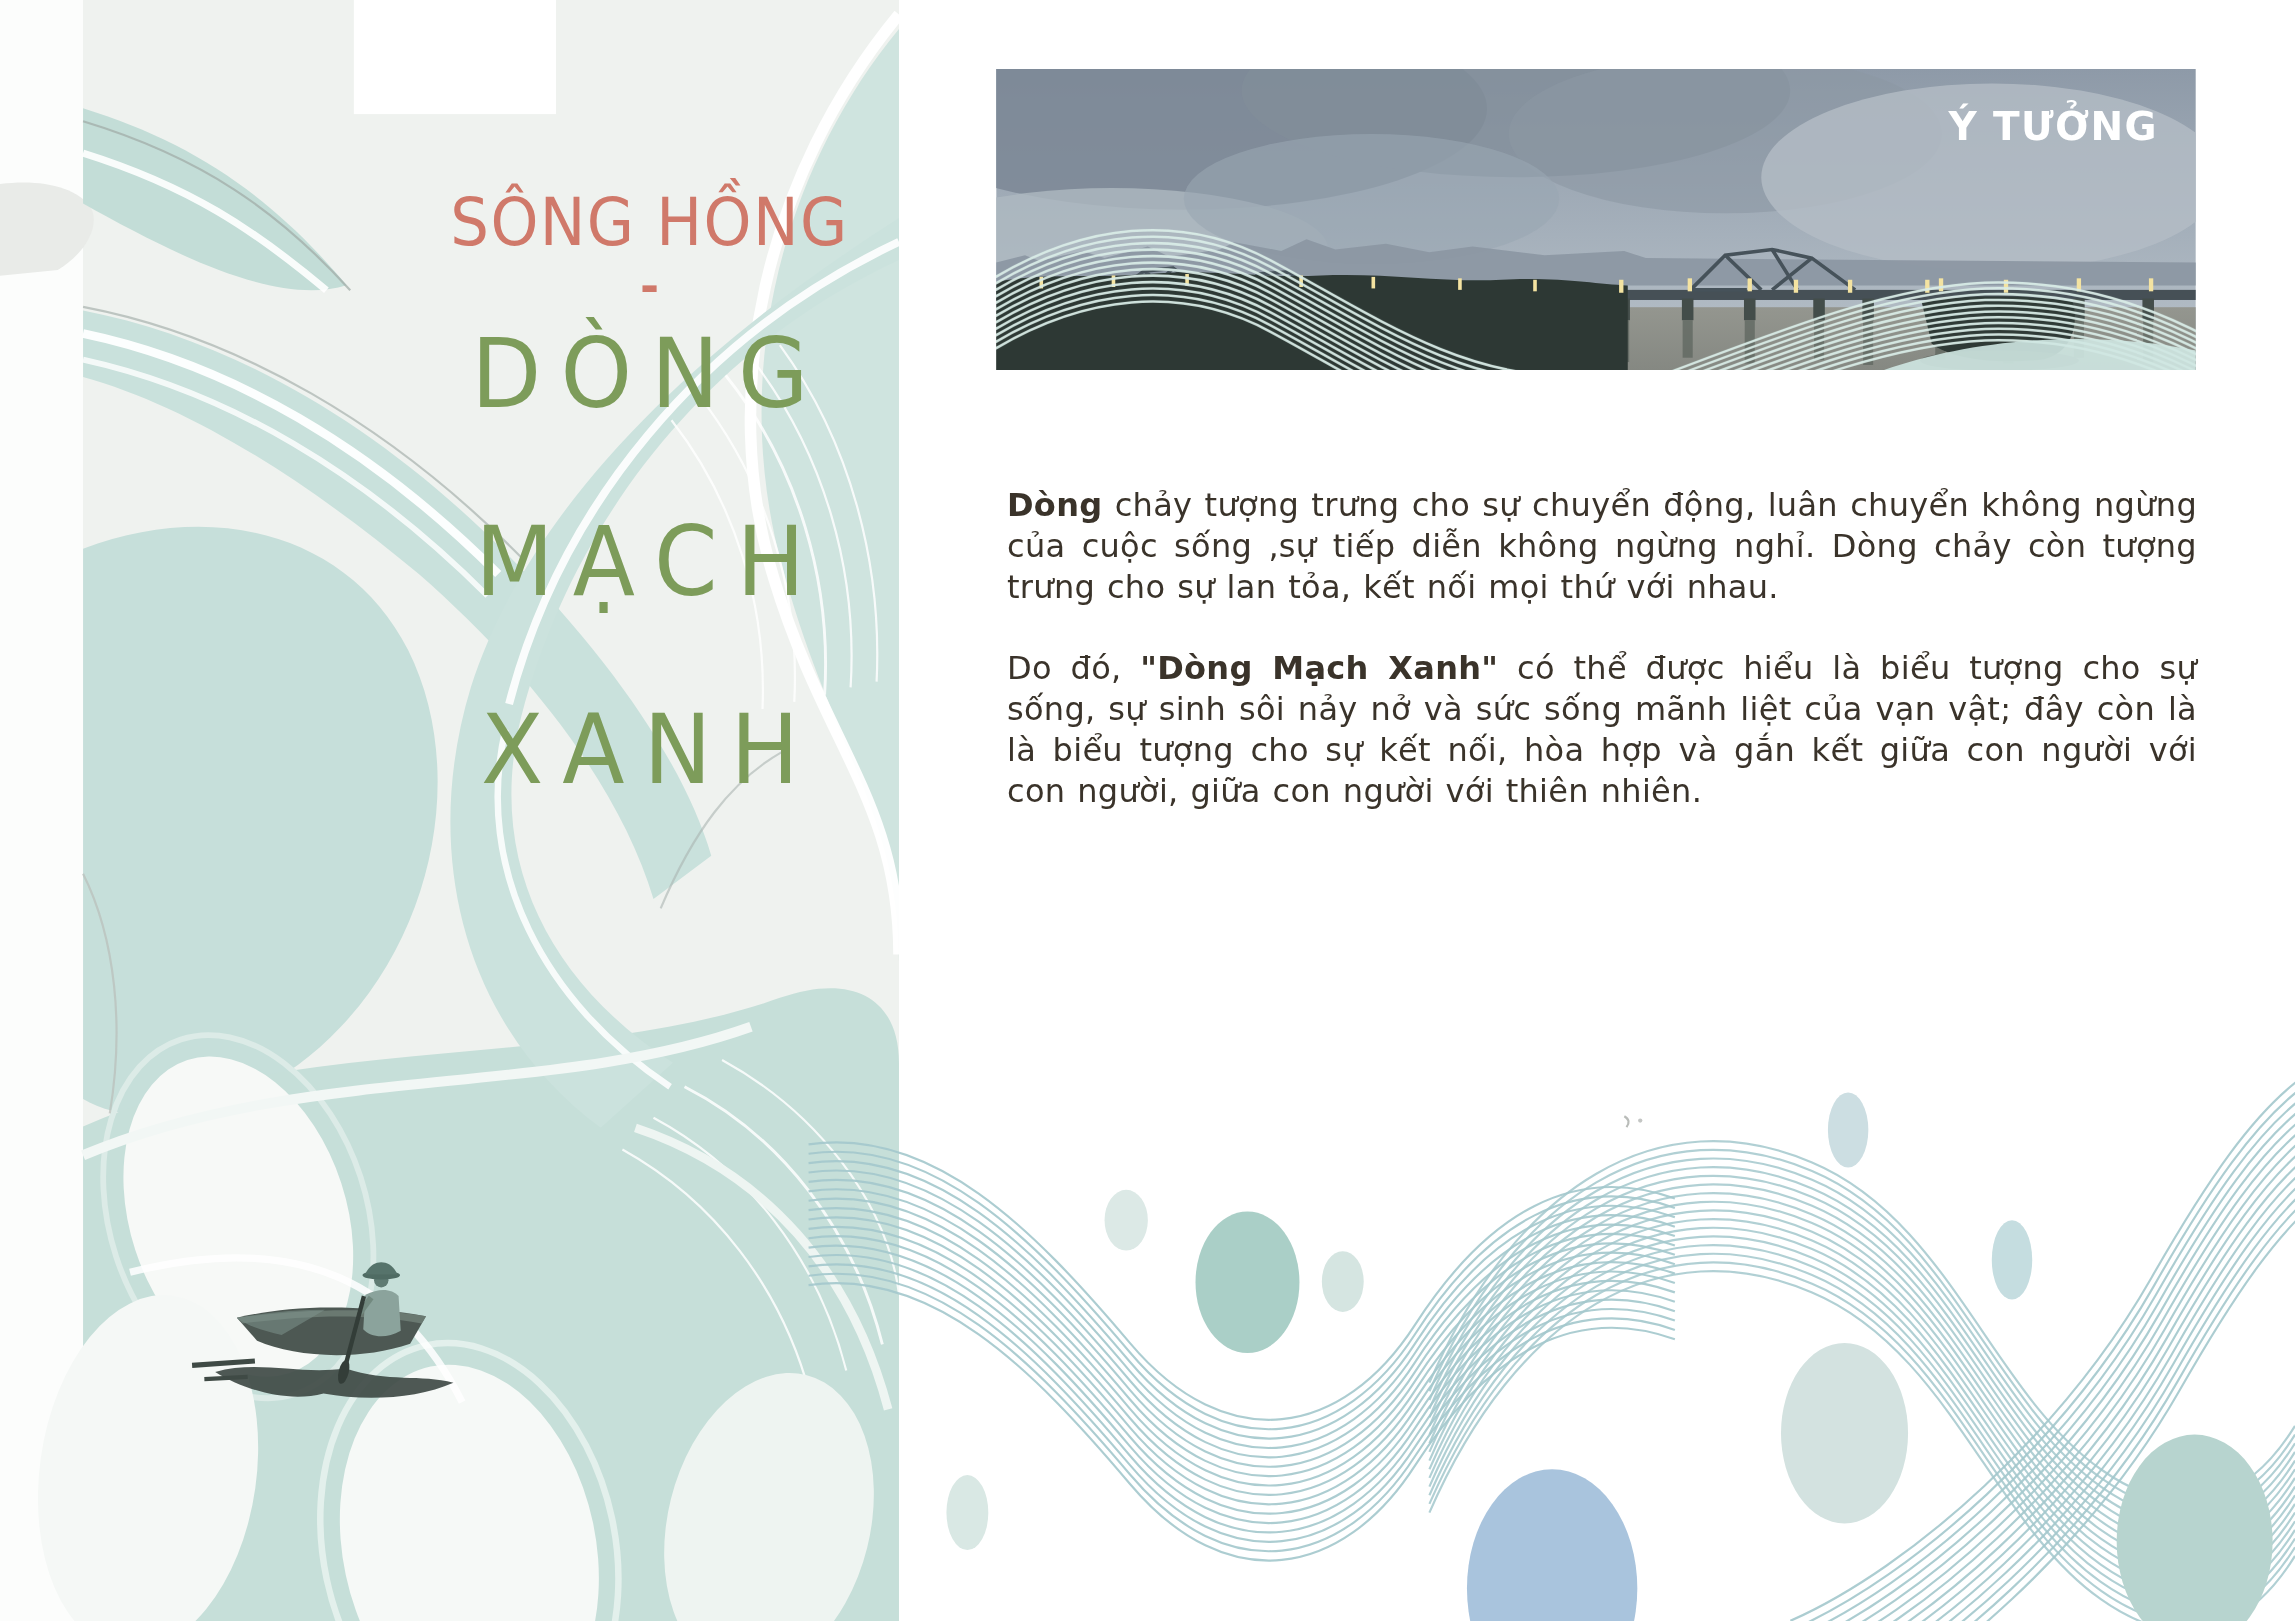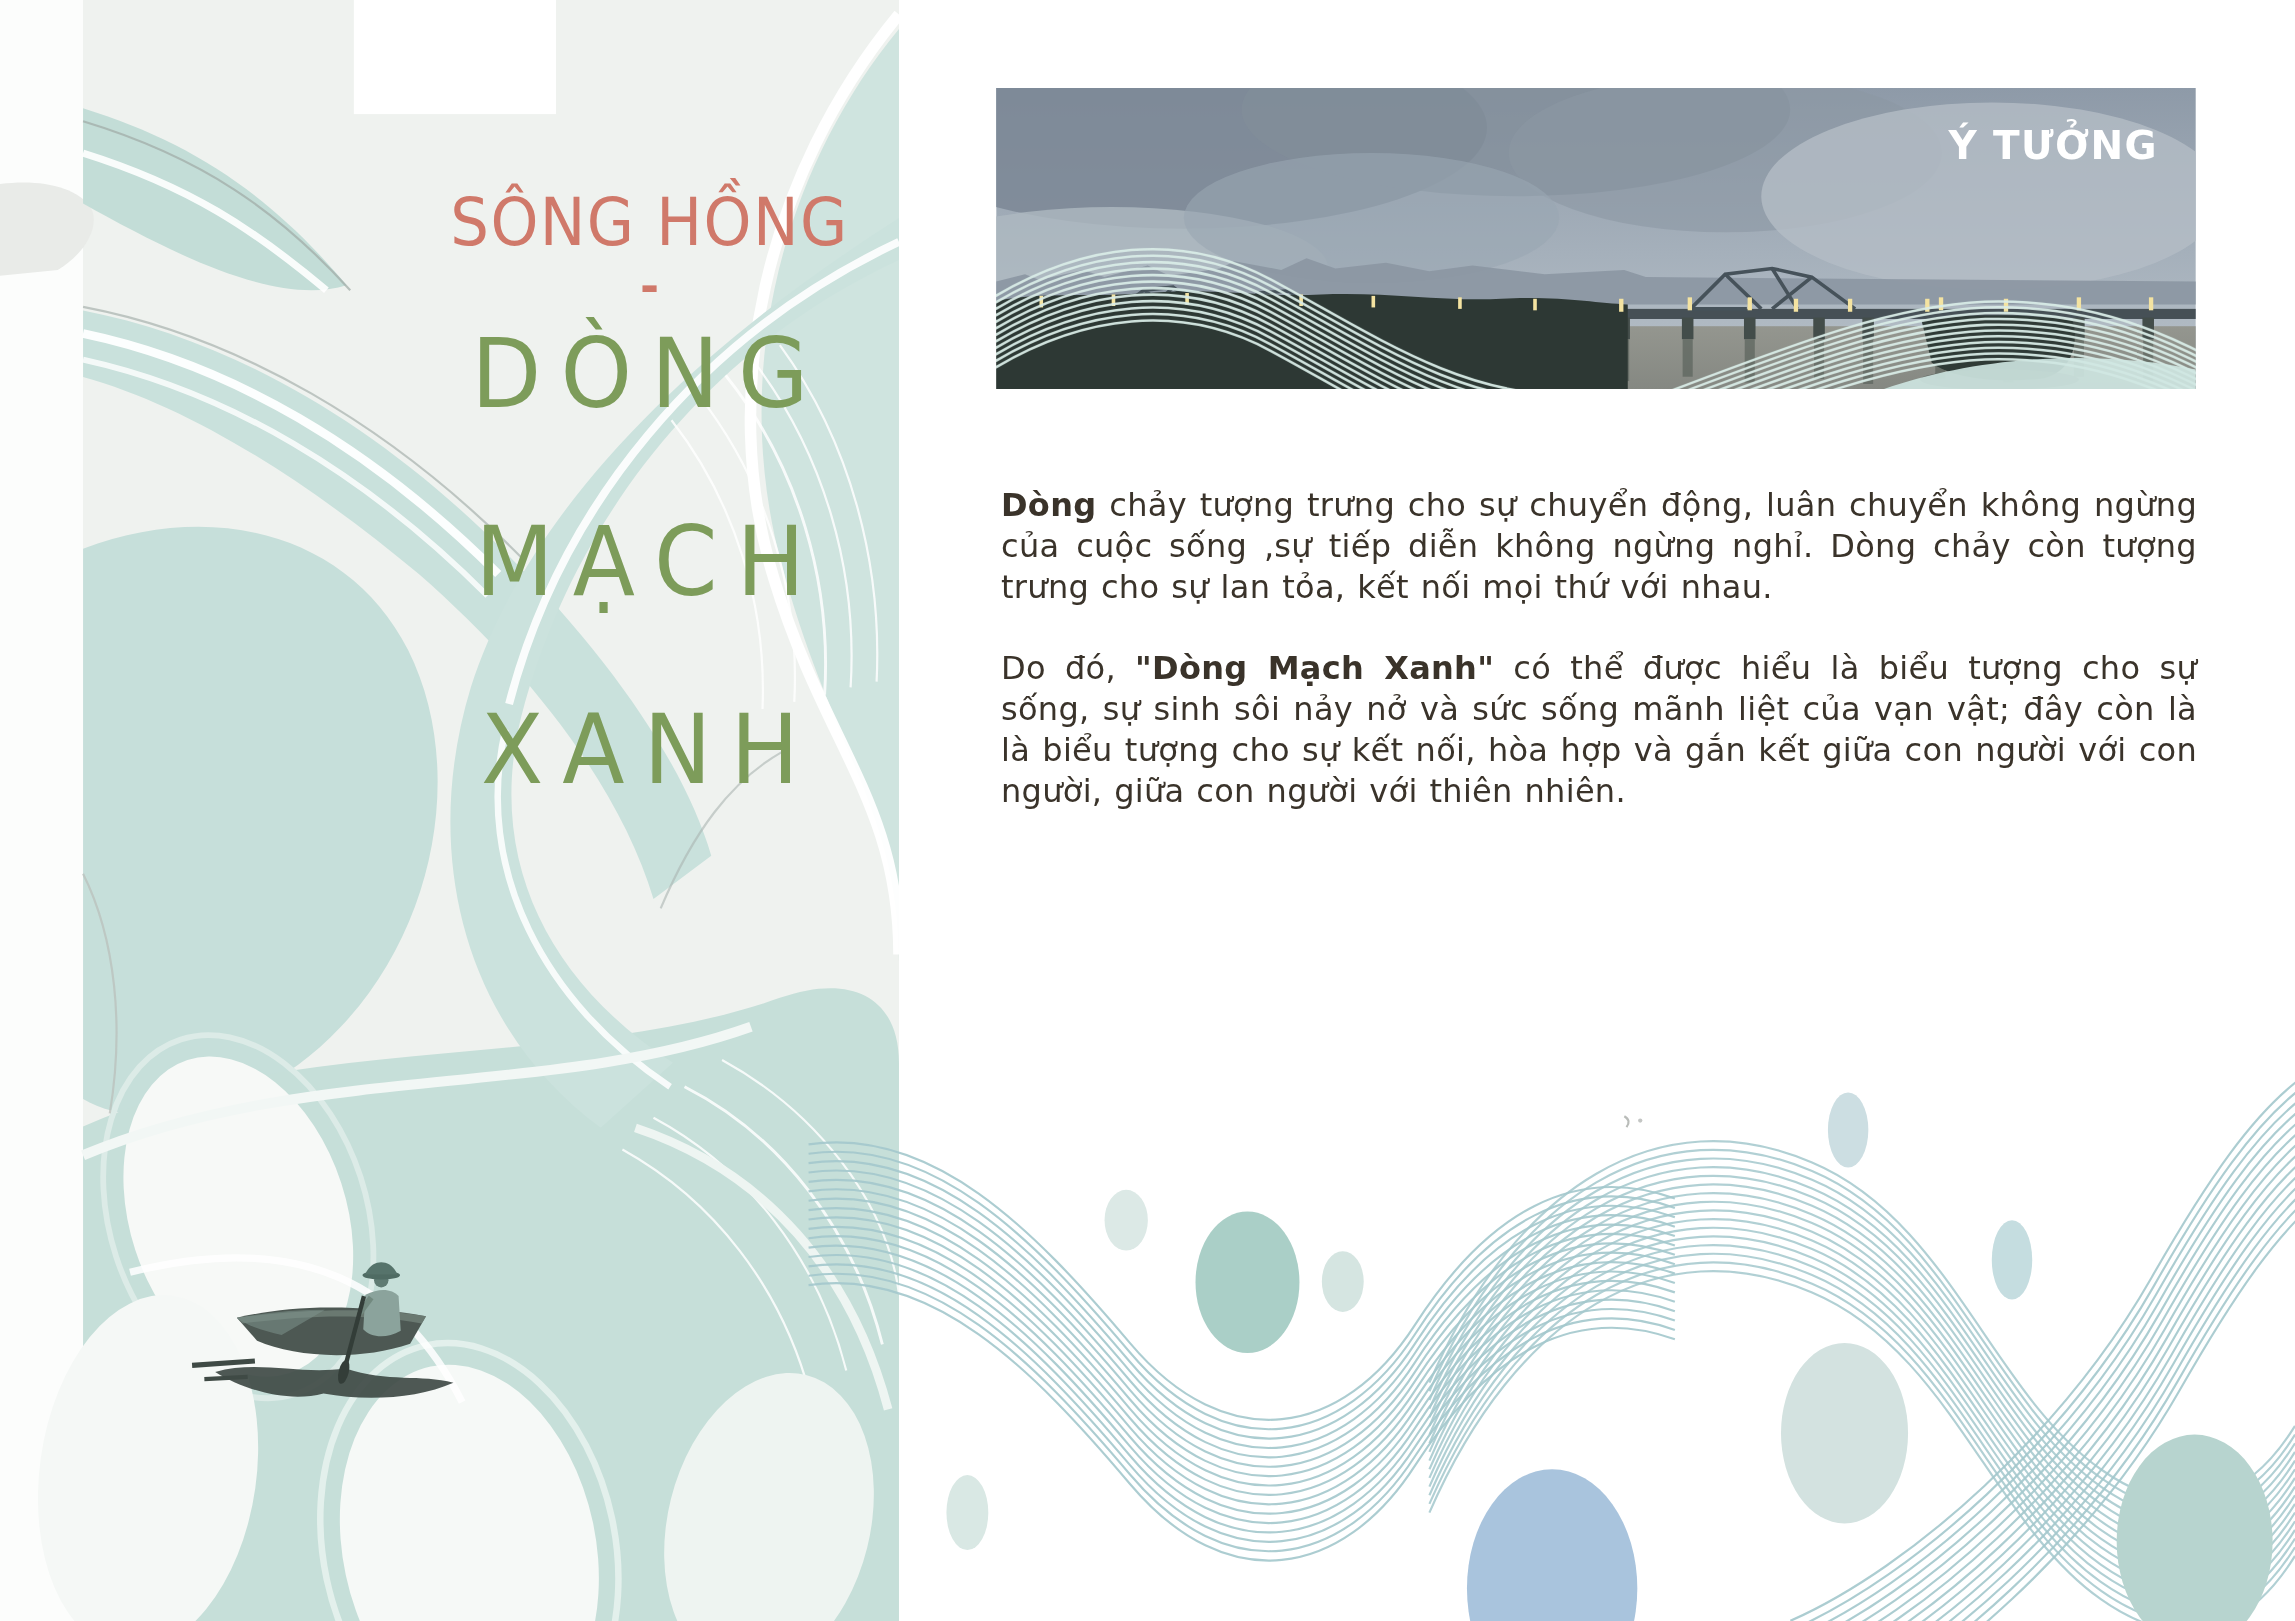--- a/index.html
+++ b/index.html
@@ -22,35 +22,35 @@
     font-size:46px;color:var(--title_red,#d0796a);line-height:1.0;margin-top:13px;font-weight:bold;
   }
   .title-green{
     position:absolute;left:440px;width:419px;text-align:center;
     font-size:91px;letter-spacing:19px;color:var(--title_green,#7d9c5a);
     line-height:1.0;white-space:nowrap;transform:scaleY(1.05);transform-origin:top center;
   }
   .tg1{top:326px;} .tg2{top:514px;} .tg3{top:702px;}
   
   .photo{
-    position:absolute;left:996px;top:69px;width:1200px;height:301px;overflow:hidden;margin-top:19px;
+    position:absolute;left:996px;top:69px;width:1200px;height:301px;overflow:hidden;
   }
   .photo svg{position:absolute;left:0;top:0;}
   .photo-label{
     position:absolute;top:35px;right:38px;
     font-size:39px;font-weight:bold;color:var(--photo_label,#ffffff);
     letter-spacing:1.4px;white-space:nowrap;
   }
   
   .body-col{
     position:absolute;left:991px;top:485px;width:1206px;
     font-size:32px;line-height:41px;color:var(--body_text,#3a332a);
     text-align:justify;letter-spacing:0.3px;word-spacing:1.4px;
   }
-  .body-col p{margin:0 0 40px 10px;}
+  .body-col p{margin:0 0 40px 16px;}
   .body-col .lead{font-weight:bold;}
   
   .bottom-art{position:absolute;left:0;top:0;width:2295px;height:1621px;pointer-events:none;}
 </style>
 </head>
 <body>
 
 <div class="page">
 
   <div class="left-panel">

